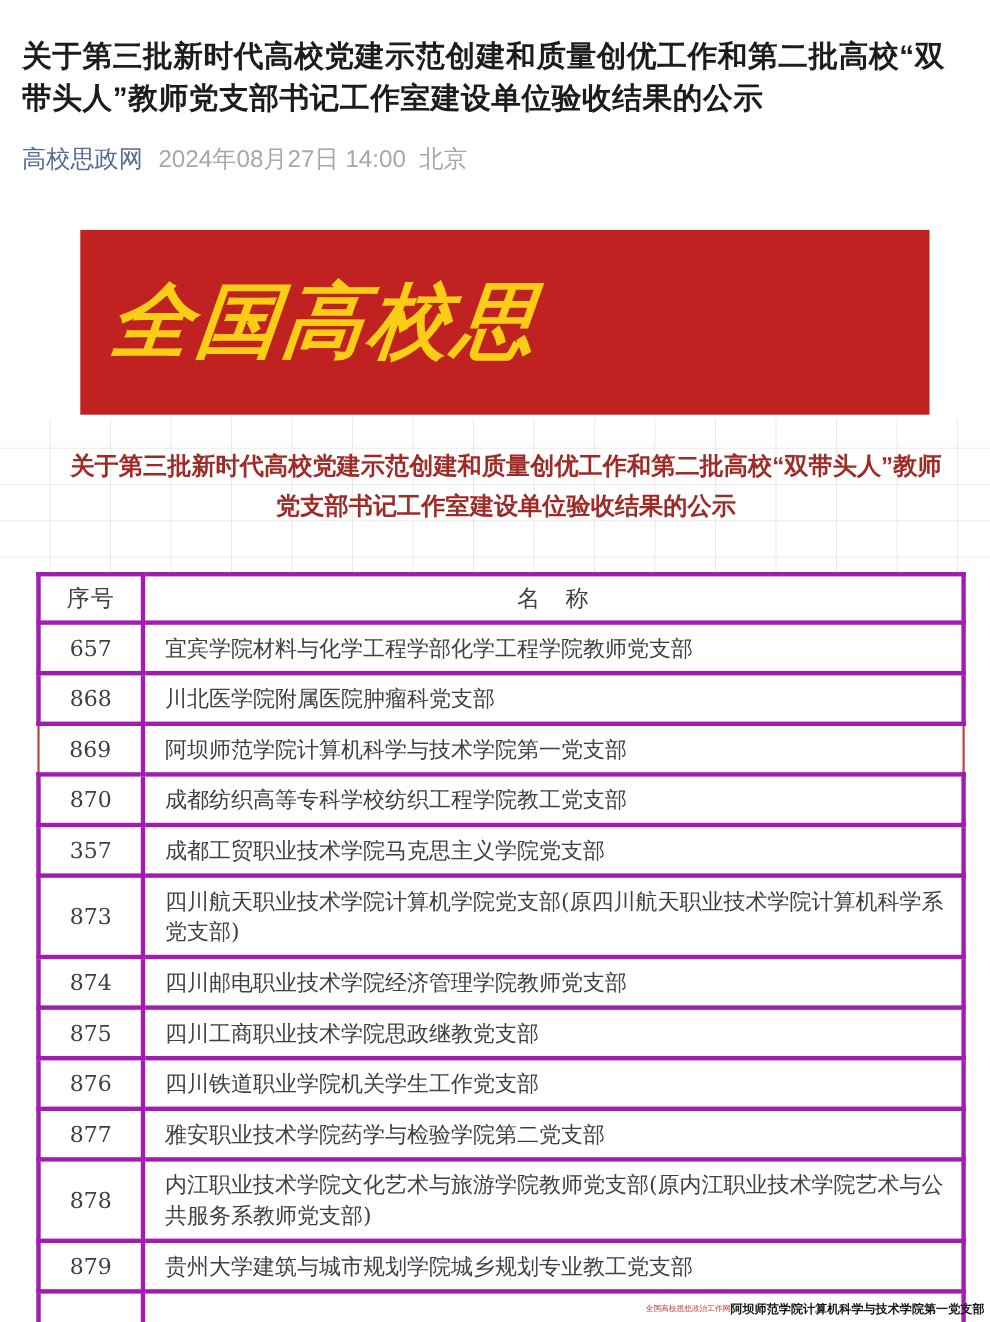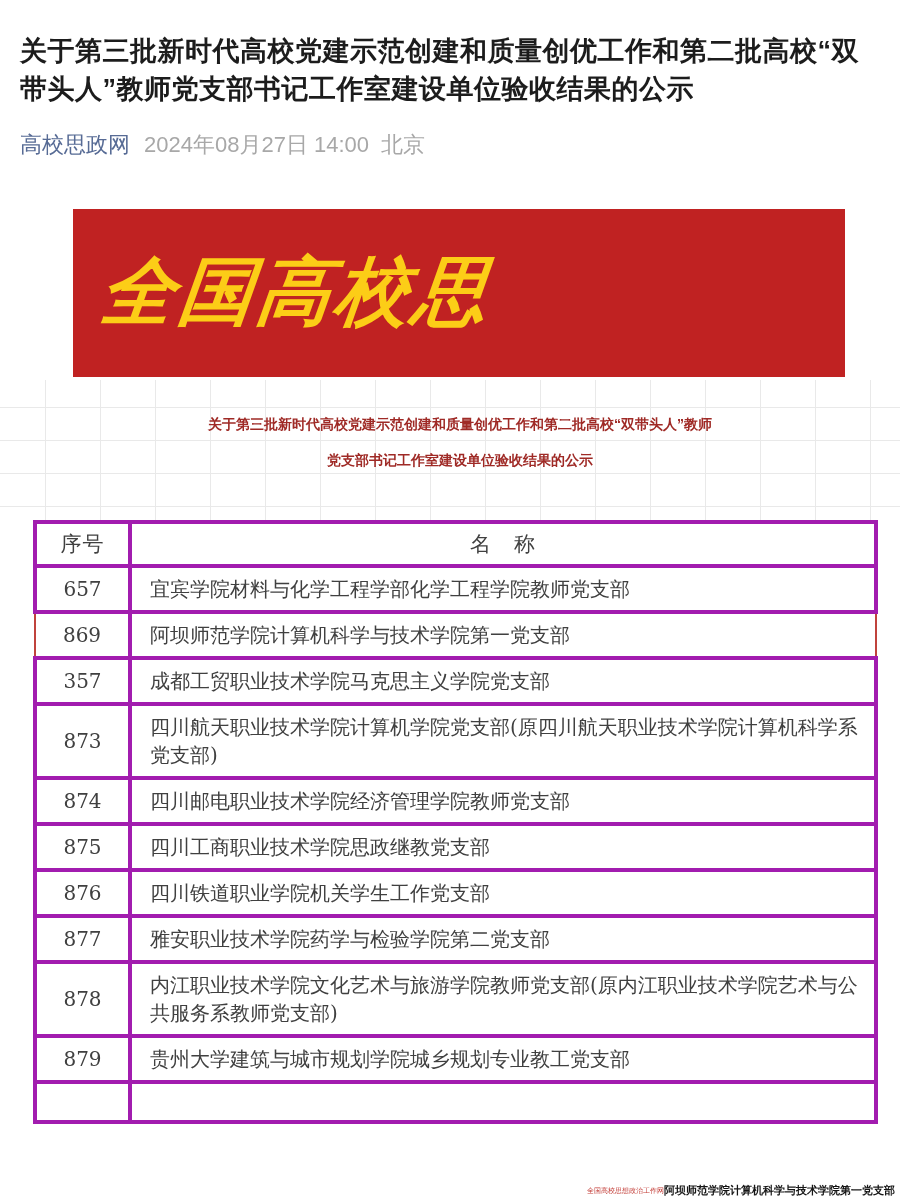--- a/index.html
+++ b/index.html
@@ -53,21 +53,21 @@
     height: 140px;
     background-image:
       linear-gradient(to right, #e9e9e9 1px, transparent 1px),
       linear-gradient(to bottom, #e9e9e9 1px, transparent 1px);
     background-size: 55px 33px;
     background-position: -10px -6px;
   }
   .notice-title {
     padding-top: 26px;
     text-align: center;
-    font-size: 14px;
+    font-size: 22px;
     line-height: 36px;
     font-weight: 700;
     color: #9f2a26;
     padding-left: 20px;
   }
   table.roster {
     margin-left: 33px;
     width: 845px;
     border-collapse: collapse;
     table-layout: fixed;
@@ -140,25 +140,33 @@
       <tr>
         <th>序号</th>
         <th>名　称</th>
       </tr>
     </thead>
     <tbody>
         <tr>
           <td class="no">657</td>
           <td class="name">宜宾学院材料与化学工程学部化学工程学院教师党支部</td>
         </tr>
+        <tr>
+          <td class="no">868</td>
+          <td class="name">川北医学院附属医院肿瘤科党支部</td>
+        </tr>
         <tr class="highlight">
           <td class="no">869</td>
           <td class="name">阿坝师范学院计算机科学与技术学院第一党支部</td>
         </tr>
         <tr>
+          <td class="no">870</td>
+          <td class="name">成都纺织高等专科学校纺织工程学院教工党支部</td>
+        </tr>
+        <tr>
           <td class="no">357</td>
           <td class="name">成都工贸职业技术学院马克思主义学院党支部</td>
         </tr>
         <tr>
           <td class="no">873</td>
           <td class="name">四川航天职业技术学院计算机学院党支部(原四川航天职业技术学院计算机科学系党支部)</td>
         </tr>
         <tr>
           <td class="no">874</td>
           <td class="name">四川邮电职业技术学院经济管理学院教师党支部</td>

